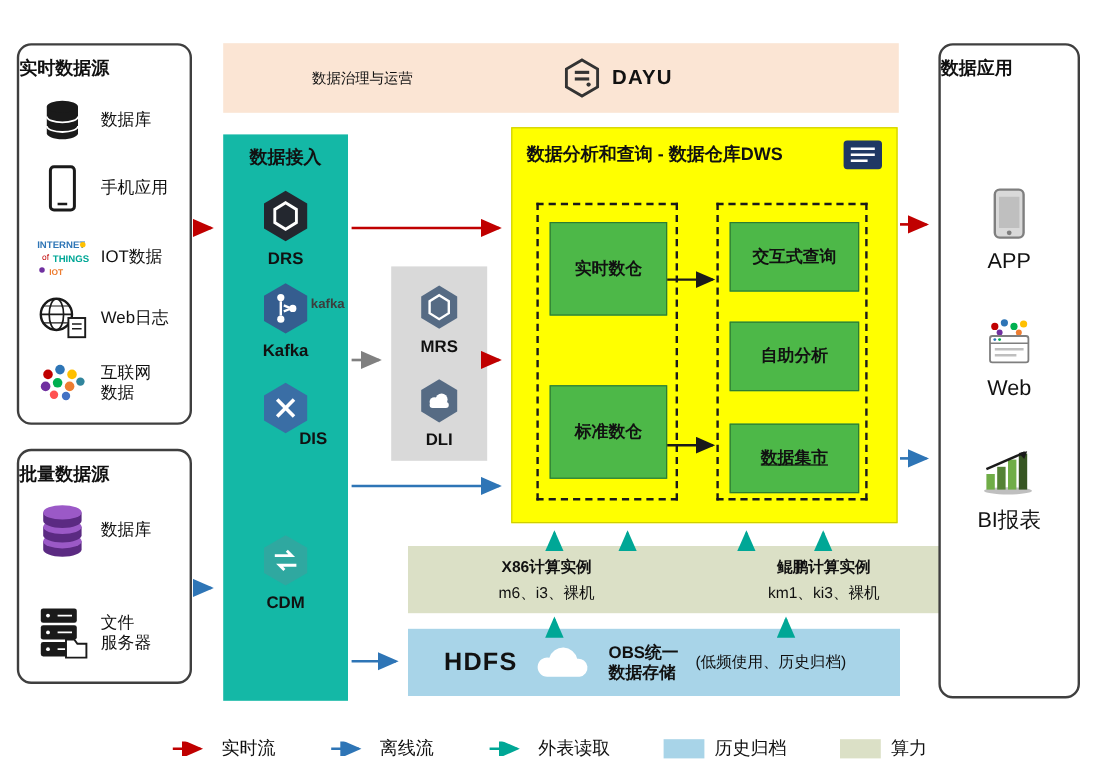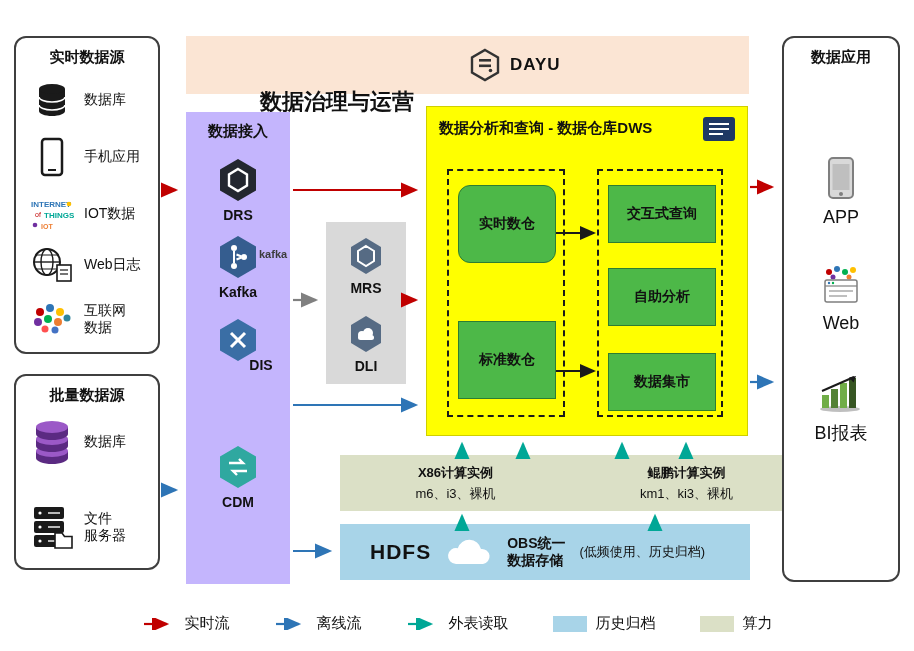--- a/index.html
+++ b/index.html
@@ -3,32 +3,32 @@
 <meta charset="utf-8">
 <style>
   * { margin:0; padding:0; box-sizing:border-box; }
   html,body { background:#fff; }
   body { font-family:"Liberation Sans","DejaVu Sans",sans-serif; color:#111; }
   .canvas { position:relative; width:914px; height:651px; background:#fff; overflow:hidden; }
 
   .arrows { position:absolute; left:0; top:0; z-index:6; pointer-events:none; }
 
   .panel { position:absolute; border:2px solid #3f3f3f; border-radius:12px; background:#fff; z-index:1; }
-  .panel-title { position:absolute; top:10px; left:0; right:0; text-align:center; font-weight:bold; font-size:15px; color:#111; }
+  .panel-title { position:absolute; top:10px; left:0; right:0; text-align:left; font-weight:bold; font-size:15px; color:#111; }
 
   .src-row { position:absolute; display:flex; align-items:center; gap:8px; left:12px; right:4px; height:44px; }
   .icw { width:48px; display:flex; justify-content:center; flex:none; }
   .lbl { font-size:14px; color:#111; line-height:1.25; }
 
   .banner { position:absolute; left:186px; top:36px; width:563px; height:58px; background:#fbe5d4; z-index:1; }
-  .banner-title { position:absolute; left:74px; top:0; height:58px; display:flex; align-items:center; font-weight:bold; font-size:22px;margin-top:37px; }
+  .banner-title { position:absolute; left:74px; top:0; height:58px; display:flex; align-items:center; font-weight:normal; font-size:12px; }
   .dayu { position:absolute; left:282px; top:0; height:58px; display:flex; align-items:center; gap:8px; }
   .dayu-text { font-weight:bold; font-size:17px; letter-spacing:1px; }
 
-  .ingest { position:absolute; left:186px; top:112px; width:104px; height:472px; background:#c4b5fd; z-index:1; }
+  .ingest { position:absolute; left:186px; top:112px; width:104px; height:472px; background:#14b8a6; z-index:1; }
   .col-title { position:absolute; top:10px; left:0; right:0; text-align:center; font-weight:bold; font-size:15px; }
   .svc { position:absolute; left:0; width:100%; display:flex; justify-content:center; }
   .svc-label { position:absolute; left:0; width:100%; text-align:center; font-weight:bold; font-size:14px; }
   .kafka-logo { position:absolute; left:73px; font-size:11px; font-weight:bold; color:#3c3c3c; }
 
   .mid { position:absolute; left:326px; top:222px; width:80px; height:162px; background:#d9d9d9; z-index:1; }
 
   .dws { position:absolute; left:426px; top:106px; width:322px; height:330px; background:#ffff00; border:1px solid #cfcf00; z-index:1; }
   .dws-title { position:absolute; left:12px; top:12px; font-weight:bold; font-size:15px; white-space:nowrap; }
   .dws-doc { position:absolute; right:10px; top:8px; }
@@ -294,27 +294,27 @@
     <div class="dws-title">数据分析和查询 - 数据仓库DWS</div>
     <div class="dws-doc">
       <svg width="36" height="28" viewBox="0 0 36 28">
         <rect x="2" y="2" width="32" height="24" rx="3" fill="#1f3864"></rect>
         <line x1="8" y1="9" x2="28" y2="9" stroke="#fff" stroke-width="2"></line>
         <line x1="8" y1="14" x2="28" y2="14" stroke="#fff" stroke-width="2"></line>
         <line x1="8" y1="19" x2="22" y2="19" stroke="#fff" stroke-width="2"></line>
       </svg>
     </div>
     <div class="dgroup left">
-      <div class="gbox l" style="top:14px;border-radius:12px;">实时数仓</div>
+      <div class="gbox l" style="top:14px;">实时数仓</div>
       <div class="gbox l" style="top:150px;">标准数仓</div>
     </div>
     <div class="dgroup right">
       <div class="gbox r" style="top:14px;">交互式查询</div>
       <div class="gbox r" style="top:97px;">自助分析</div>
-      <div class="gbox r" style="top:182px;">数据集市</div>
+      <div class="gbox r" style="top:182px;text-decoration:underline;">数据集市</div>
     </div>
   </div>
 
   <div class="compute">
     <div class="chalf">
       <div class="ctitle">X86计算实例</div>
       <div class="csub">m6、i3、裸机</div>
     </div>
     <div class="chalf">
       <div class="ctitle">鲲鹏计算实例</div>

